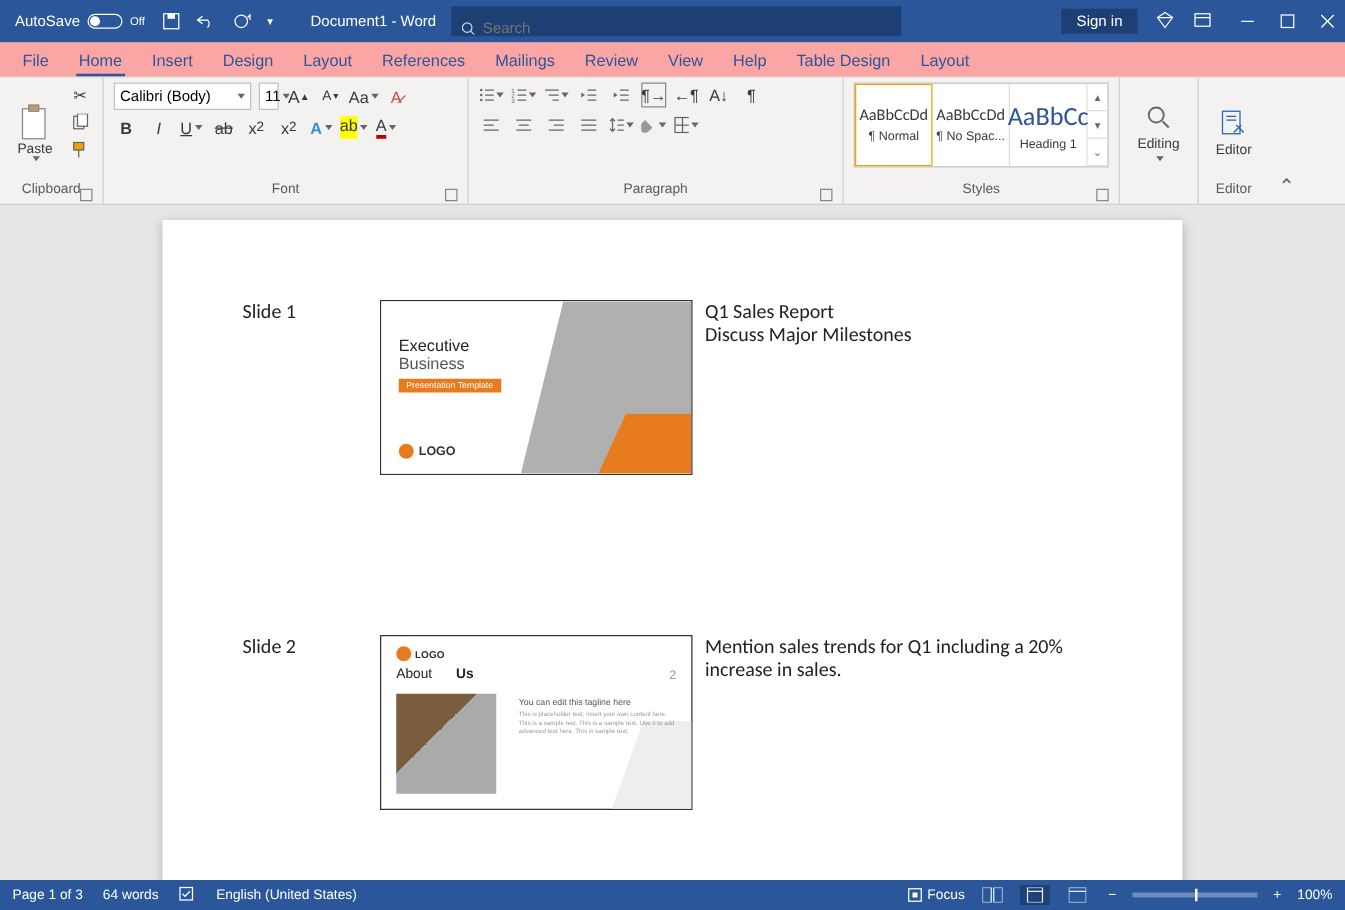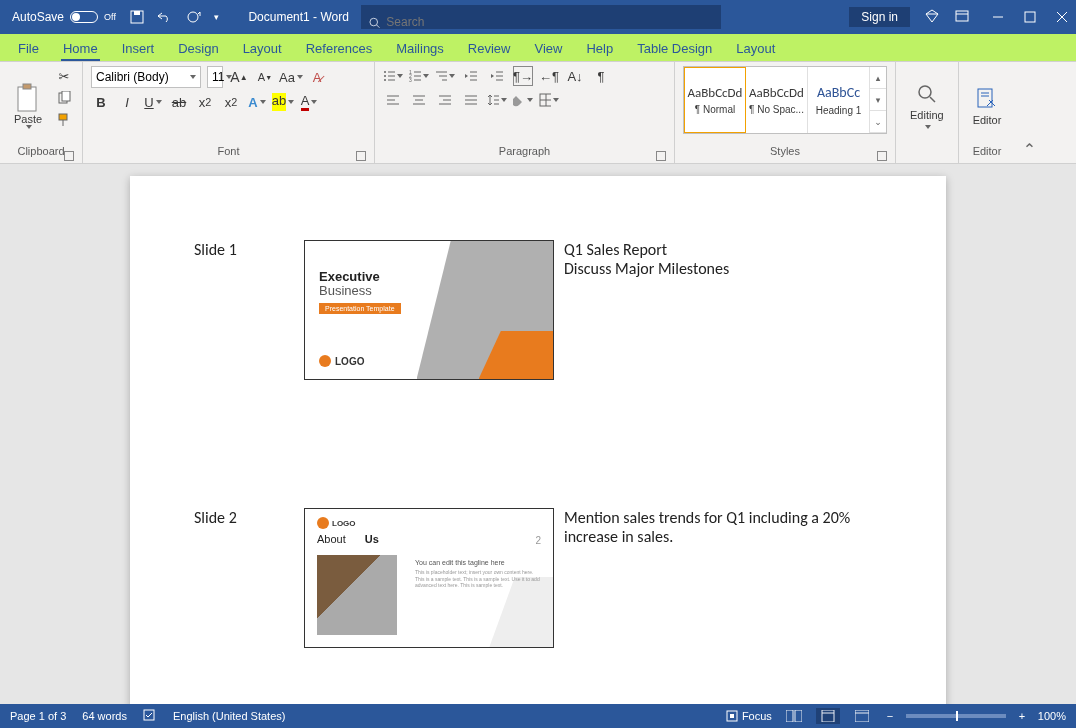--- a/index.html
+++ b/index.html
@@ -13,21 +13,21 @@
 .qat { display: flex; gap: 12px; margin-left: 14px; align-items: center; }
 .qat svg, .winctrl svg { display: block; }
 .titlebar .title { flex:0 0 auto; margin-left: 30px; margin-right: 12px; }
 .searchbox { flex: 0 0 360px; height: 24px; background: #1e3f74; display: flex; align-items: flex-end; padding: 0 8px; color: #cdd6e5; }
 .searchbox input { background: transparent; border: none; color: #cdd6e5; font-size: 12px; margin-left: 6px; outline: none; width: 100%; }
 .titlebar .rightgroup { margin-left: auto; display: flex; align-items: center; gap: 14px; margin-right: 8px; padding-left: 40px; }
 .signin { background: #1e3f74; color: #fff; padding: 3px 12px; font-size: 12px; }
 .winctrl { display: flex; gap: 20px; margin-left: 8px; align-items: center; }
 
 
-.ribbontabs { height: 28px; background: #bef264; display: flex; align-items: flex-end; padding: 0 6px; border-bottom: 1px solid #d0d0d0; }
+.ribbontabs { height: 28px; background: #fca5a5; display: flex; align-items: flex-end; padding: 0 6px; border-bottom: 1px solid #d0d0d0; }
 .ribbontabs .tab { padding: 5px 12px; font-size: 13px; color: #2b579a; cursor: default; }
 .ribbontabs .tab.filetab { color: #2b579a; }
 .ribbontabs .tab.active { color: #2b579a; position: relative; font-weight: 400; }
 .ribbontabs .tab.active::after { content: ""; position: absolute; left: 10px; right: 10px; bottom: 0; height: 2px; background: #2b579a; }
 .ribbontabs .rightlinks { margin-left: auto; display: flex; gap: 4px; align-items:center; }
 .ribbontabs .linkbtn { border: 1px solid #c0c0c0; padding: 3px 9px; font-size: 12px; color: #2b579a; display: flex; gap: 4px; align-items: center; background:#fff; }
 
 
 .ribbon { height: 102px; background: #f3f2f1; display: flex; border-bottom: 1px solid #d0d0d0; }
 .group { border-right: 1px solid #d0d0d0; padding: 4px 8px 2px; display: flex; flex-direction: column; }
@@ -42,42 +42,42 @@
 
 
 .clipgroup .controls { display:flex; gap:6px; }
 .pastebtn { width:40px; display:flex; flex-direction:column; align-items:center; justify-content:center; font-size:11px; color:#3a3a3a; }
 .clipbtns { display:flex; flex-direction:column; gap:2px; }
 
 
 .stylesgallery { display:flex; border:1px solid #c0c0c0; background:#fff; height:68px; }
 .styleitem { width:62px; border-right:1px solid #e0e0e0; display:flex; flex-direction:column; align-items:center; justify-content:center; font-size:10px; color:#3a3a3a; padding:2px; }
 .styleitem .preview { font-size:13px; margin-bottom:4px; font-family: Calibri, sans-serif; }
-.styleitem.heading .preview { color:#2f5496; font-size:14px; }
+.styleitem.heading .preview { color:#2f5496; font-size:21px; }
 .styleitem.sel { border:1px solid #f2a100; background:#fff; }
 .styleexp { width:16px; display:flex; flex-direction:column; }
 .styleexp div { flex:1; border-bottom:1px solid #e0e0e0; display:flex;align-items:center;justify-content:center;font-size:9px;color:#666; }
 
 
 .vbtn { display:flex; flex-direction:column; align-items:center; gap:4px; font-size:11px; color:#3a3a3a; padding:4px 6px; }
 
 
 .docarea { flex:1; background:#e6e6e6; overflow:auto; display:flex; justify-content:center; }
 .page { width:816px; min-height:1056px; background:#fff; margin-top:12px; box-shadow:0 2px 8px rgba(0,0,0,.25); padding:60px; position:relative; }
 .page table { border-collapse:collapse; width:100%; table-layout:fixed; }
 .page td { vertical-align:top; padding:4px; font-size:16px; color:#222; font-family:Calibri,sans-serif; }
 .slidecell { width:250px; }
 .labelcell { width:120px; }
 .slidecontent { border:1px solid #333; width:250px; height:140px; position:relative; overflow:hidden; background:#fff; }
 
 
 .s1-bg { position:absolute; inset:0; background:#fff; }
 .s1-diag { position:absolute; right:0; top:0; width:55%; height:100%; background:#b0b0b0; clip-path: polygon(25% 0, 100% 0, 100% 100%, 0 100%); }
 .s1-diag2 { position:absolute; right:0; bottom:0; width:30%; height:35%; background:#e87b1e; clip-path: polygon(30% 0, 100% 0, 100% 100%, 0 100%); }
-.s1-title1 { position:absolute; top:28px; left:14px; font-weight:700; font-size:13px; color:#222; }
+.s1-title1 { position:absolute; top:28px; left:14px; font-weight:400; font-size:13px; color:#222; }
 .s1-title2 { position:absolute; top:42px; left:14px; font-weight:400; font-size:13px; color:#555; }
 .s1-tag { position:absolute; top:62px; left:14px; background:#e87b1e; color:#fff; font-size:7px; padding:2px 6px; }
 .s1-logo { position:absolute; bottom:12px; left:14px; font-size:10px; font-weight:700; color:#333; display:flex; align-items:center; gap:4px; }
 .logoicon { width:12px; height:12px; background:#e87b1e; border-radius:50%; position:relative; }
 
 
 .s2-top { position:absolute; top:8px; left:12px; font-size:8px; font-weight:700; color:#333; display:flex;align-items:center;gap:3px;}
 .s2-hdr { position:absolute; top:24px; left:12px; font-size:11px; color:#222; }
 .s2-hdr b { font-weight:700;padding-left:16px; }
 .s2-img { position:absolute; left:12px; top:46px; width:80px; height:80px; background:linear-gradient(135deg,#7a5c3e 40%,#aaa 40%); }

